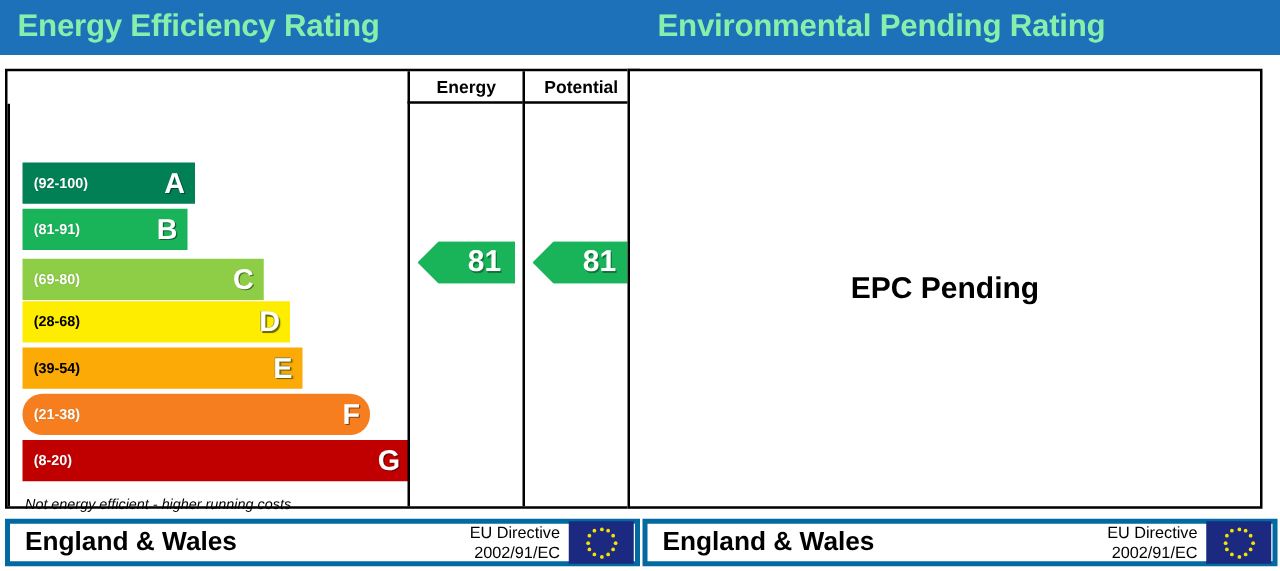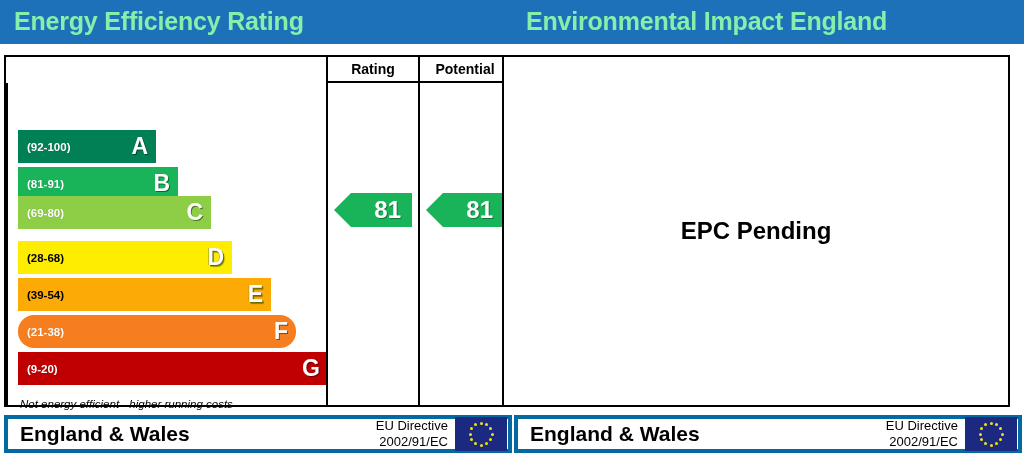--- a/index.html
+++ b/index.html
@@ -206,56 +206,56 @@
     border-radius: 50%;
   }
 </style>
 </head>
 <body>
 
 <div class="page">
 
   <div class="header-bar">
     <div class="header-title left">Energy Efficiency Rating</div>
-    <div class="header-title right">Environmental Impact England</div>
+    <div class="header-title right">Environmental Pending Rating</div>
   </div>
 
   <div class="panel left">
 
-    <div class="colhead current">Rating</div>
+    <div class="colhead current">Energy</div>
     <div class="colhead potential">Potential</div>
 
     <div class="colbody chartcol">
       <div id="bands-container">
           <div class="band" style="top: 47px; width: 138px; background: rgb(0, 128, 84);">
             <span class="band-range">(92-100)</span>
             <span class="band-letter">A</span>
           </div>
-          <div class="band" style="top: 84px; width: 160px; background: rgb(25, 180, 89);">
+          <div class="band" style="top: 84px; width: 132px; background: rgb(25, 180, 89);">
             <span class="band-range">(81-91)</span>
             <span class="band-letter">B</span>
           </div>
-          <div class="band" style="top: 113px; width: 193px; background: rgb(141, 206, 70);">
+          <div class="band" style="top: 124px; width: 193px; background: rgb(141, 206, 70);">
             <span class="band-range">(69-80)</span>
             <span class="band-letter">C</span>
           </div>
           <div class="band" style="top: 158px; width: 214px; background: rgb(255, 237, 0);">
             <span class="band-range dark">(28-68)</span>
             <span class="band-letter outline">D</span>
           </div>
-          <div class="band" style="top: 195px; width: 253px; background: rgb(252, 170, 5);">
+          <div class="band" style="top: 195px; width: 224px; background: rgb(252, 170, 5);">
             <span class="band-range dark">(39-54)</span>
             <span class="band-letter outline">E</span>
           </div>
           <div class="band" style="top: 232px; width: 278px; background: rgb(247, 126, 30); border-radius: 16px;">
             <span class="band-range">(21-38)</span>
             <span class="band-letter">F</span>
           </div>
           <div class="band" style="top: 269px; width: 310px; background: rgb(192, 0, 0);">
-            <span class="band-range">(9-20)</span>
+            <span class="band-range">(8-20)</span>
             <span class="band-letter">G</span>
           </div>
         </div>
       <div class="caption bottom">Not energy efficient - higher running costs</div>
     </div>
 
     <div class="colbody current">
       <div id="current-arrow-slot">
           <div class="arrow" style="background: rgb(25, 180, 89); top: 110px; left: 6px; width: 78px;">
             <span class="arrow-value">81</span>

